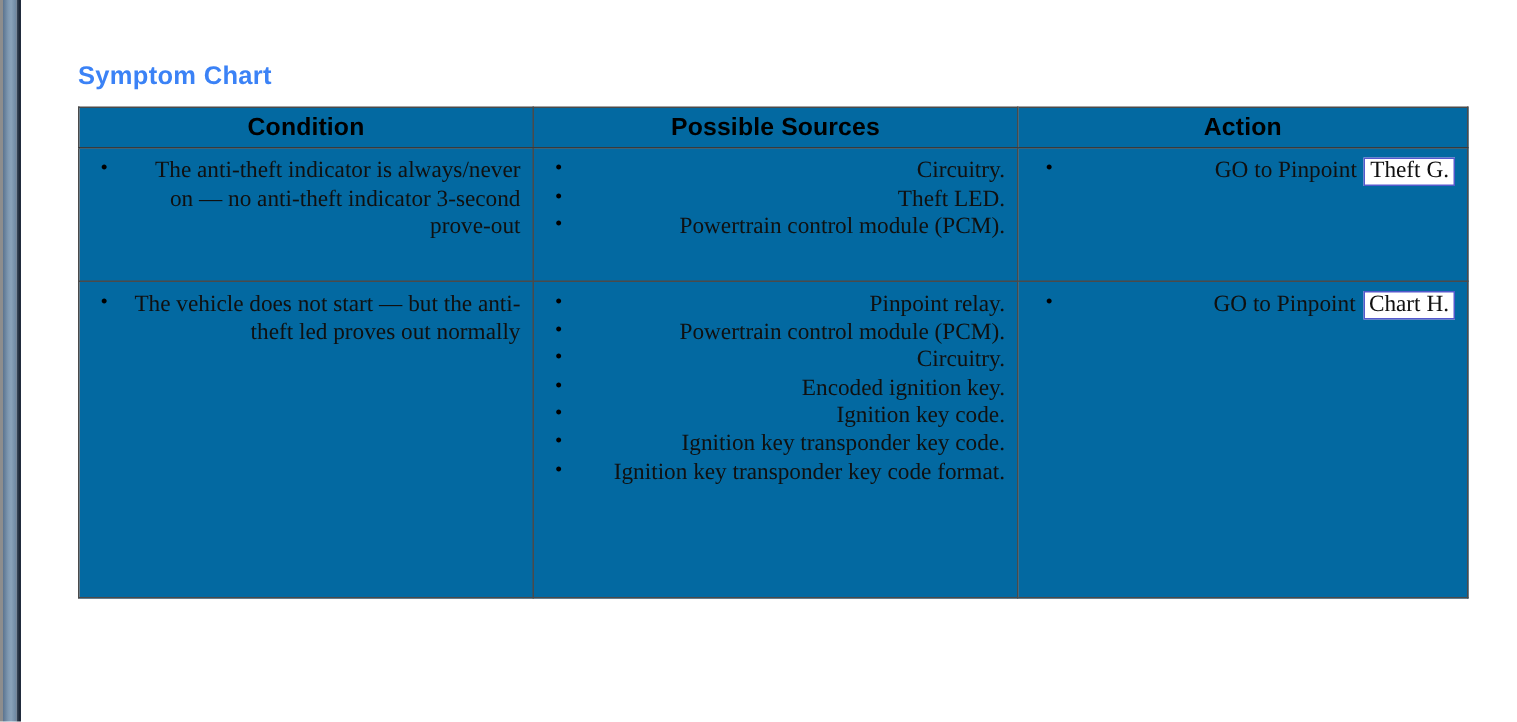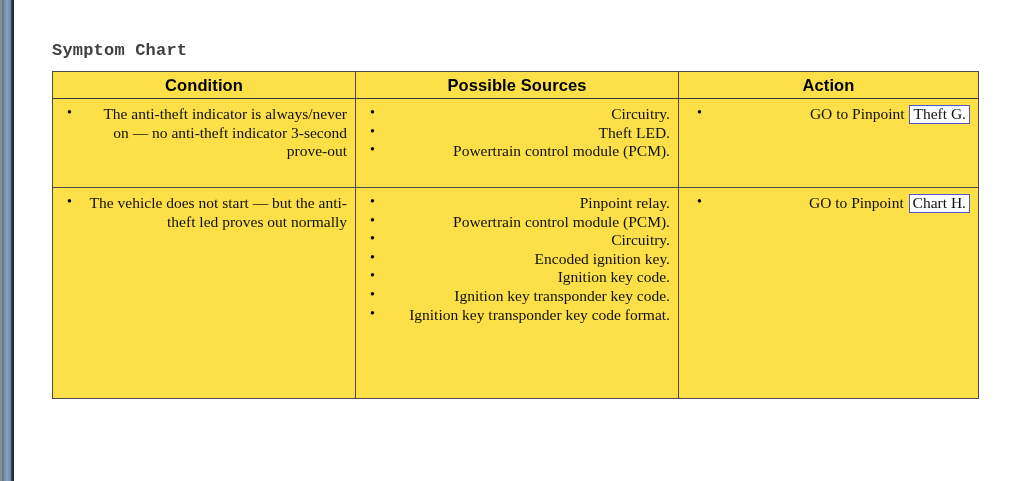--- a/index.html
+++ b/index.html
@@ -51,44 +51,44 @@
     top: 0;
     right: 0;
     bottom: 0;
   }
 
   
   #chart-title {
     position: absolute;
     left: 38px;
     top: 41px;
-    font-family: Liberation Mono, monospace;
+    font-family: Liberation Sans, sans-serif;
     font-weight: bold;
     font-size: 17px;
     letter-spacing: 0.2px;
-    color: #404040;
+    color: #3b82f6;
     white-space: nowrap;
   }
 
   
   #symptom-table {
     position: absolute;
     left: 38px;
     top: 71px;
     width: 926px;
     border-collapse: collapse;
     table-layout: fixed;
     background: #ffffff;
   }
   #symptom-table th,
   #symptom-table td {
     border: 1px solid #4a4a4a;
     padding: 0;
     vertical-align: top;
-    background: #fde047;
+    background: #0369a1;
   }
   #symptom-table thead th {
     height: 26px;
     text-align: center;
     vertical-align: middle;
     font-family: "Liberation Sans", sans-serif;
     font-weight: bold;
     font-size: 16.5px;
     letter-spacing: 0.1px;
     color: #000000;

